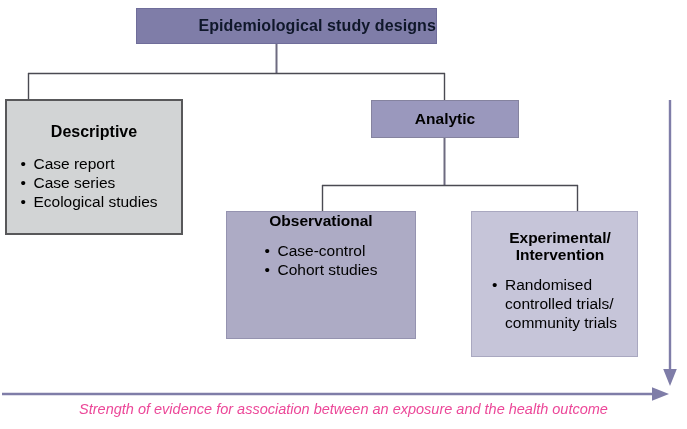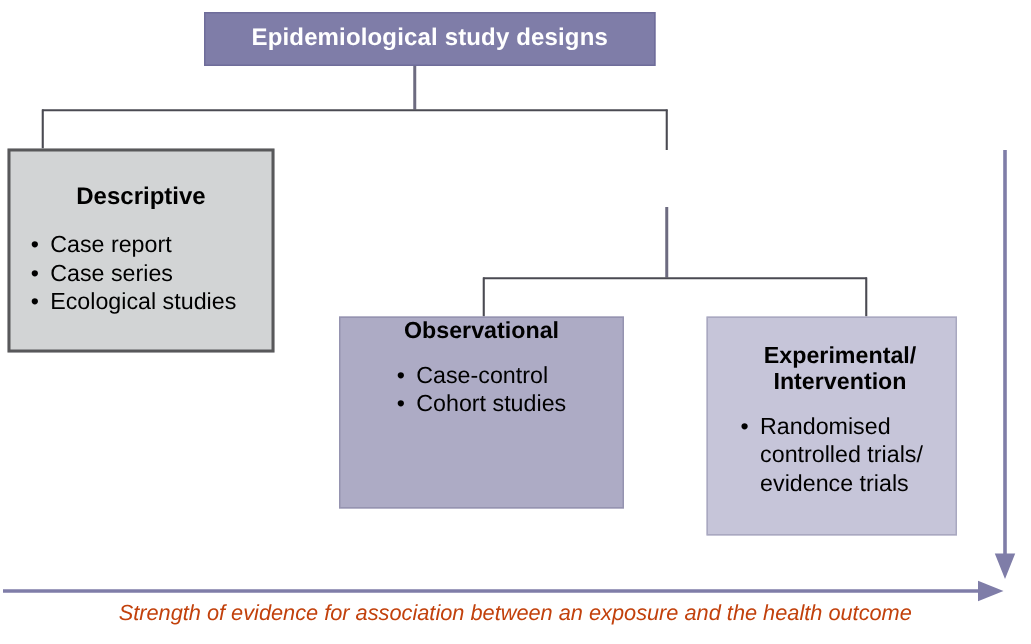--- a/index.html
+++ b/index.html
@@ -51,22 +51,23 @@
   }
 
   
   #box-root {
     left: 136px;
     top: 8px;
     width: 301px;
     height: 36px;
     background: #7f7da8;
     border: 1px solid #6f6d9a;
-    color: #ffffff;
+    color: #0f172a;
     justify-content: center;
+    align-items: flex-end;
   }
   #box-root .box-title { font-size: 16px; letter-spacing: 0.1px; }
 
   
   #box-descriptive {
     left: 5px;
     top: 99px;
     width: 178px;
     height: 136px;
     background: #d2d4d5;
@@ -135,21 +136,21 @@
 
   
   #caption {
     position: absolute;
     left: 0;
     top: 401px;
     width: 687px;
     text-align: center;
     font-style: italic;
     font-size: 14.5px;
-    color: #c2410c;
+    color: #ec4899;
   }
 </style>
 </head>
 <body>
 
 <div id="diagram">
 
   <svg id="connectors" viewBox="0 0 687 429">
 
     <path d="M276.5 44 L276.5 73" stroke="#6d6b80" stroke-width="2" fill="none"></path>
@@ -175,34 +176,37 @@
 
   <div class="box" id="box-descriptive">
     <div class="box-title">Descriptive</div>
     <ul class="bullets">
       <li>Case report</li>
       <li>Case series</li>
       <li>Ecological studies</li>
     </ul>
   </div>
 
+  <div class="box" id="box-analytic">
+    <div class="box-title">Analytic</div>
+  </div>
 
   <div class="box" id="box-observational">
     <div class="box-title">Observational</div>
     <ul class="bullets">
       <li>Case-control</li>
       <li>Cohort studies</li>
     </ul>
   </div>
 
   <div class="box" id="box-experimental">
     <div class="box-title">Experimental/
 Intervention</div>
     <ul class="bullets">
       <li>Randomised
 controlled trials/
-evidence trials</li>
+community trials</li>
     </ul>
   </div>
 
   <div id="caption">Strength of evidence for association between an exposure and the health outcome</div>
 
 </div>
 
 </body></html>

